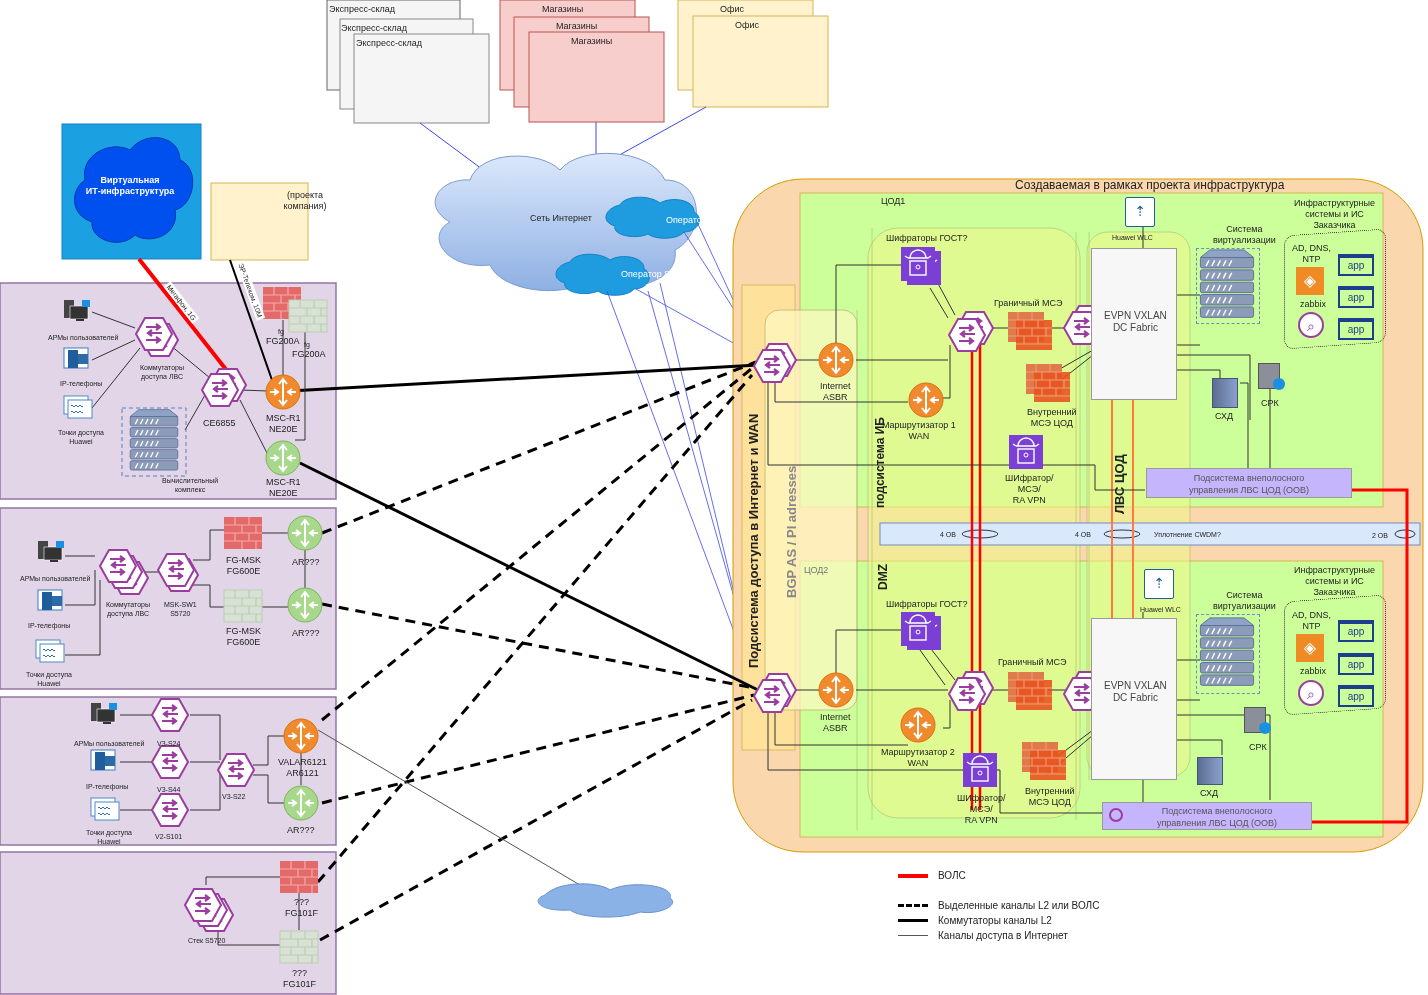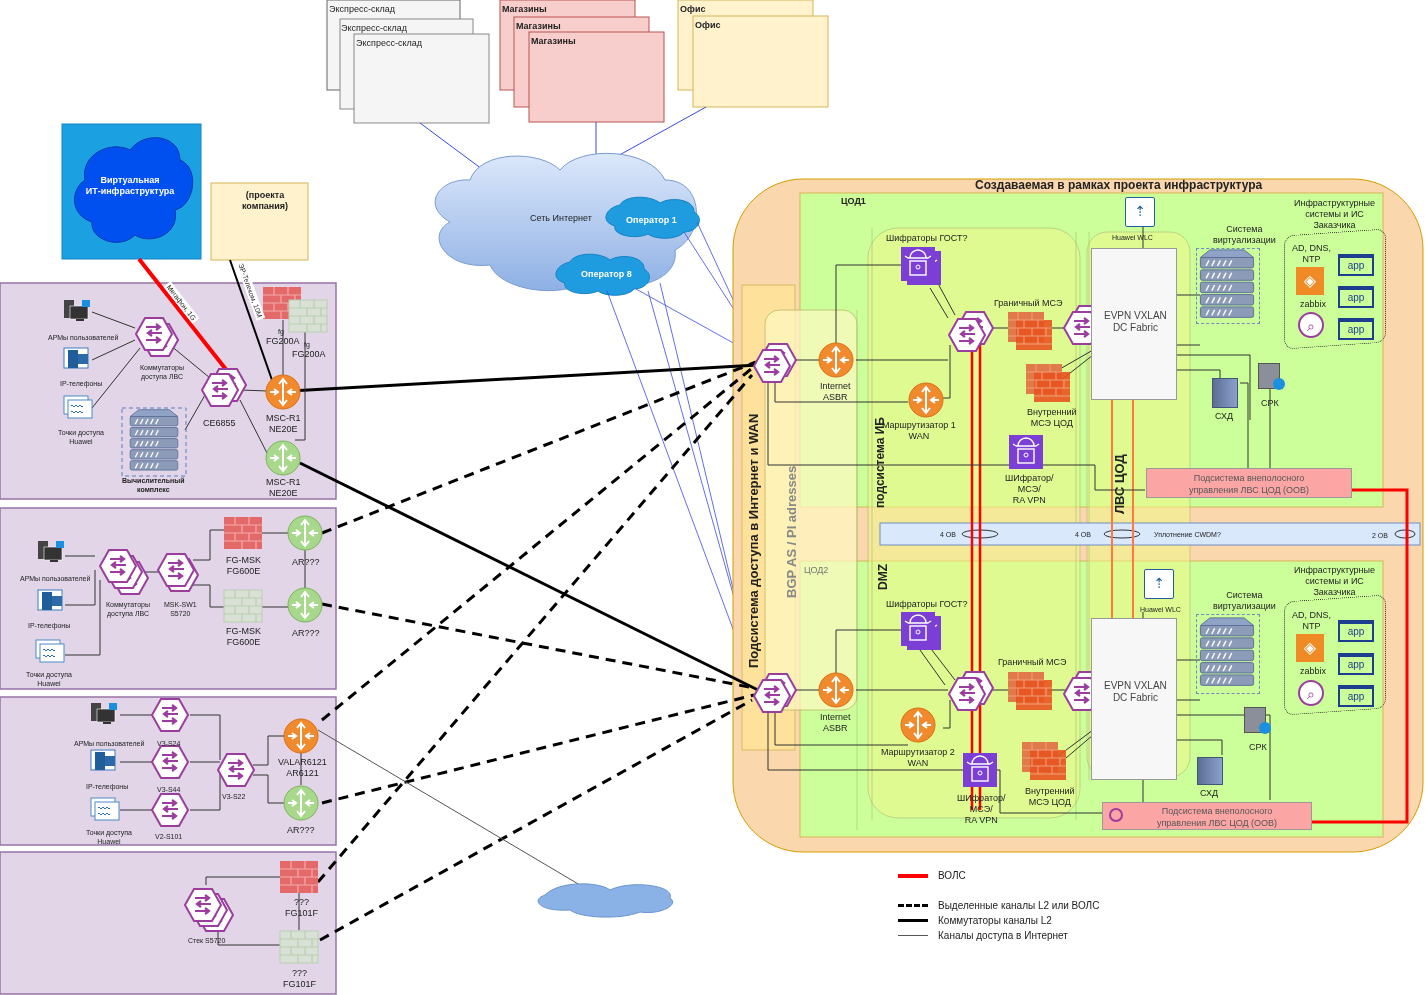--- a/index.html
+++ b/index.html
@@ -2,23 +2,23 @@
 <html><head>
 <meta charset="utf-8">
 <style>
   html,body{margin:0;padding:0;background:#fff;}
   body{width:1428px;height:995px;position:relative;overflow:hidden;font-family:"Liberation Sans",sans-serif;color:#222;}
   #canvas{position:absolute;left:0;top:0;width:1428px;height:995px;}
   .abs{position:absolute;}
   .lbl{position:absolute;font-size:9px;text-align:center;line-height:11px;white-space:nowrap;font-family:"Liberation Sans",sans-serif;}
   .lbl-sm{font-size:7px;line-height:9px;}
   .lbl-md{font-size:10px;line-height:12px;}
-  .lbl-b{font-weight:bold;}
+  .lbl-b{font-weight:normal;padding-left:40px;}
   .vtext{position:absolute;transform:rotate(-90deg);transform-origin:left top;white-space:nowrap;font-weight:bold;}
-  .oob{position:absolute;background:#fca5a5;border:1px solid #9a9a9a;font-size:9px;color:#555;text-align:center;line-height:12px;box-sizing:border-box;}
+  .oob{position:absolute;background:#c4b5fd;border:1px solid #9a9a9a;font-size:9px;color:#555;text-align:center;line-height:12px;box-sizing:border-box;}
   .legend-row{position:absolute;left:898px;font-size:10px;display:flex;align-items:center;gap:10px;}
   .legend-line{width:30px;height:0;}
 </style>
 </head>
 <body>
 
 <div id="canvas">
 
 <svg class="abs" style="left:0;top:0" width="1428" height="995">
   <defs>

